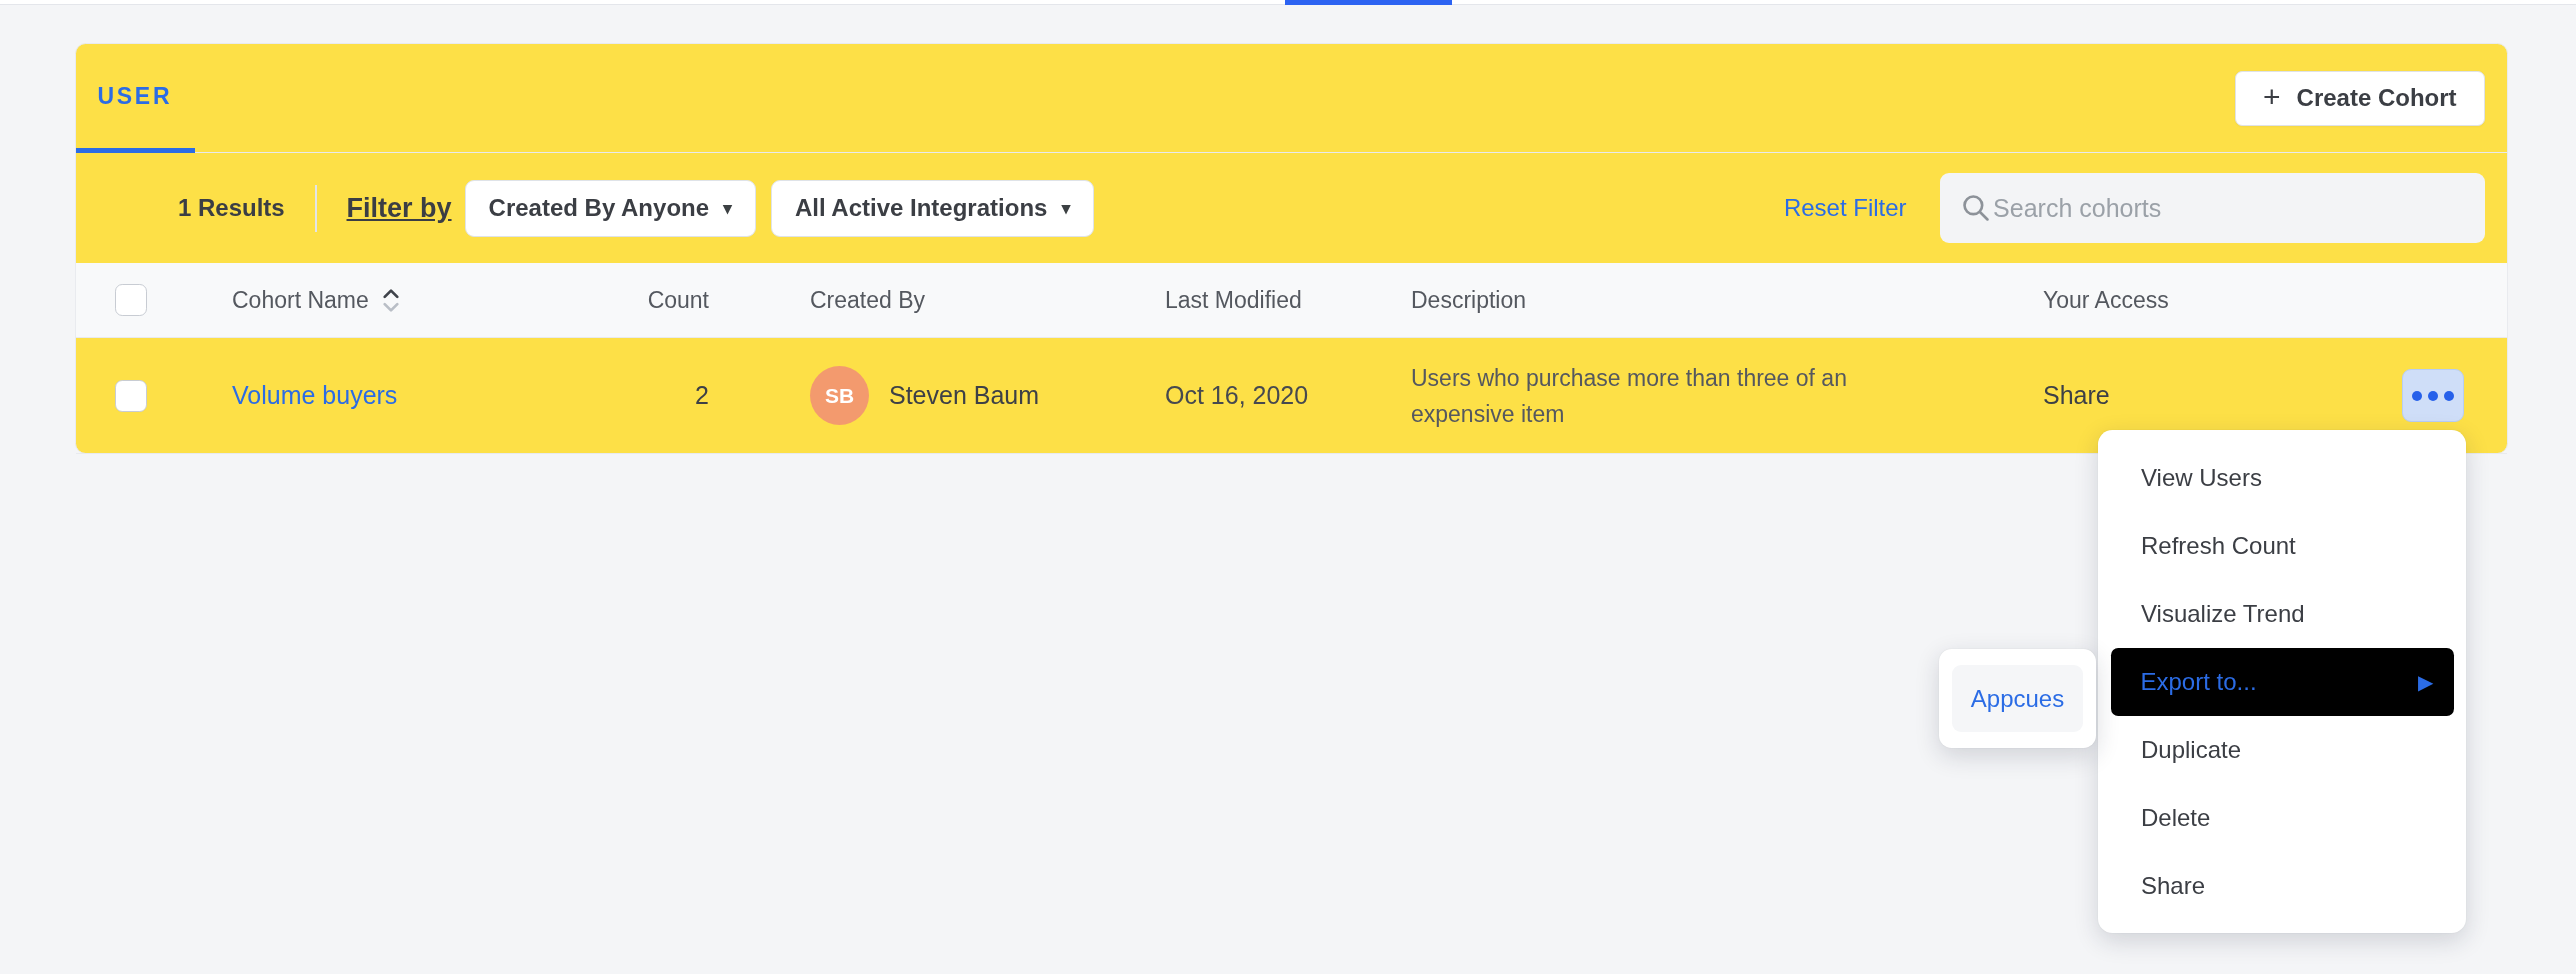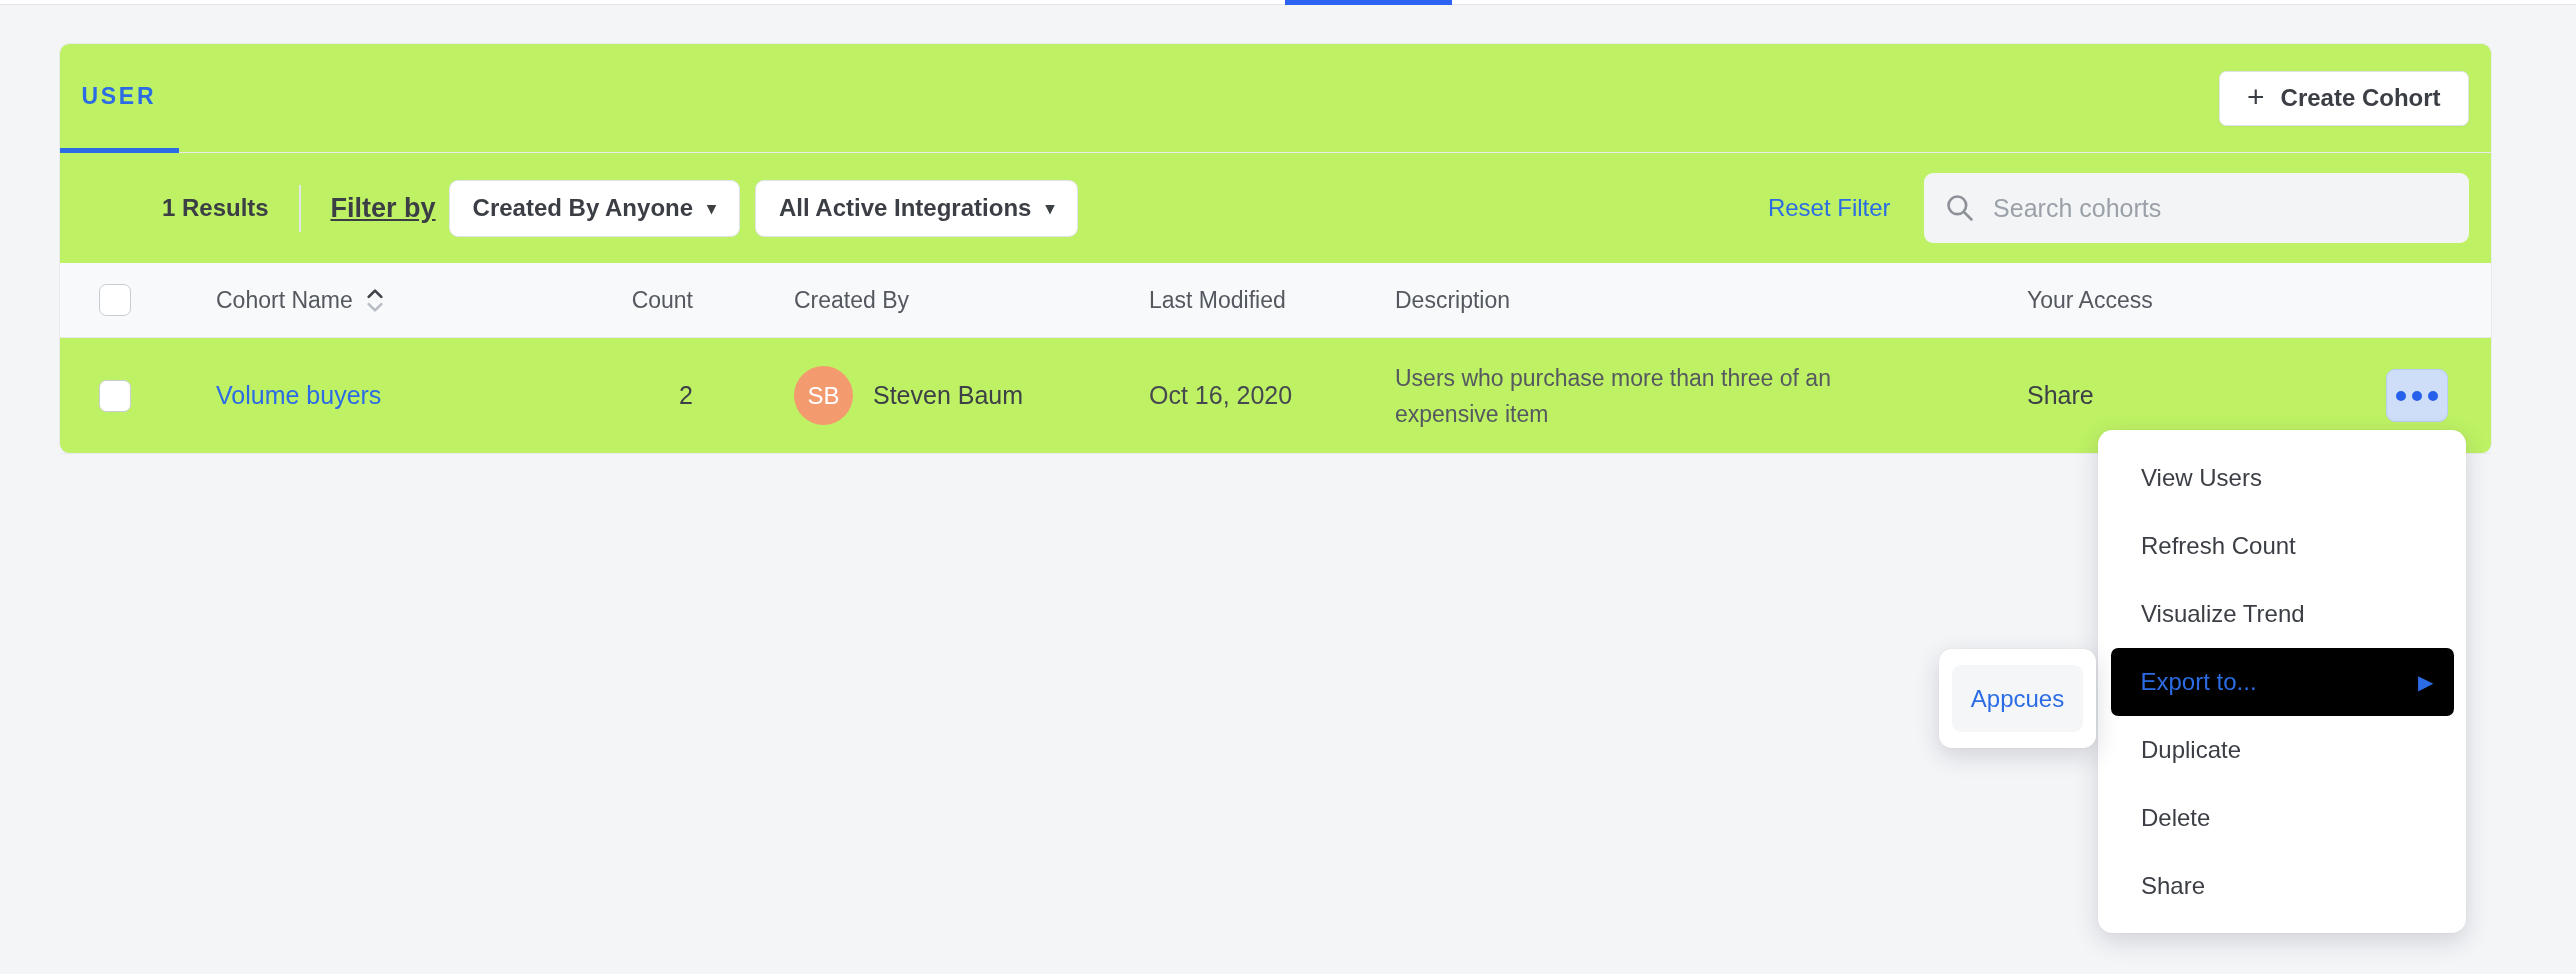--- a/index.html
+++ b/index.html
@@ -16,22 +16,22 @@
   .topstrip {
     position:absolute; left:0; top:0; width:2576px; height:5.4px;
     background:#ffffff; border-bottom:1.8px solid #e4e6eb;
   }
   .top-indicator {
     position:absolute; left:1285px; top:0; width:167px; height:5.4px;
     background:#2c63f2;
   }
   
   .card {
-    position:absolute; left:59px; top:43px; width:2433px; height:411px;
-    background:#bef264; border:0.9px solid #e9ebef; border-radius:10.7px;
+    position:absolute; left:75px; top:43px; width:2433px; height:411px;
+    background:#fde047; border:0.9px solid #e9ebef; border-radius:10.7px;
   }
   
   .tabrow {
     height:109px; display:flex; align-items:center;
     border-bottom:1.8px solid #e8eaee; position:relative;
     padding-right:22.4px;
   }
   .tab {
     height:100%; display:flex; align-items:center; padding:0 22.4px 0 21.5px;
     border-bottom:5.4px solid #2b6ce5; margin-bottom:-1.8px; cursor:pointer;
@@ -57,21 +57,21 @@
     height:57px; display:flex; align-items:center; gap:14.3px;
     background:#ffffff; border:1.8px solid #dfe3e8; border-radius:9px;
     padding:0 23px; font-family:inherit; font-size:24px; font-weight:700;
     color:#3b3e44; cursor:pointer;
   }
   .dropdown + .dropdown { margin-left:15px;align-items:center; }
   .caret { font-size:17px; color:#3c4043; line-height:1; }
   .reset-link { margin-left:auto; font-size:24px; color:#2b6ce5; cursor:pointer; white-space:nowrap; }
   .searchbox {
     margin-left:33px; width:545px; height:70px; background:#f3f4f6;
-    border-radius:9px; display:flex; align-items:center; padding:0 21.5px; gap:16px;justify-content:flex-end;
+    border-radius:9px; display:flex; align-items:center; padding:0 21.5px; justify-content:flex-end;
   }
   .searchbox svg { flex:0 0 auto; }
   .searchbox input {
     border:none; background:transparent; outline:none; width:100%;
     font-family:inherit; font-size:25px; color:#3d4046;
   }
   .searchbox input::placeholder { color:#9ba1a8; opacity:1; }
   
   .thead, .trow { display:flex; align-items:center; padding-left:39px; }
   .thead {
@@ -88,21 +88,21 @@
   .col-count { width:249px; text-align:right; }
   .col-creator { width:355px; margin-left:101px; display:flex; align-items:center; gap:20px; }
   .col-modified { width:246px; }
   .col-desc { width:632px; }
   .col-access { width:260px; }
   .col-actions { margin-left:auto; padding-right:43px; }
   .sort-icon { display:inline-flex; flex-direction:column; line-height:0; margin-left:3.6px; }
   .name-link { color:#2b6ce5; cursor:pointer; }
   .avatar {
     width:59px; height:59px; border-radius:50%; background:#f39a6e;
-    color:#ffffff; font-size:24px; font-weight:400;
+    color:#ffffff; font-size:21px; font-weight:700;
     display:flex; align-items:center; justify-content:center; flex:0 0 auto;
   }
   .creator-name { color:#3d4046; }
   .modified-text { color:#46494f; }
   .desc-text { color:#55585f; font-size:23px; line-height:36px; width:502px; }
   .access-text { color:#3d4046; }
   .actions-btn {
     width:62px; height:53px; background:#cfdef8; border:1.8px solid #b7cdf4;
     border-radius:9px; display:flex; align-items:center; justify-content:center;
     gap:6.3px; cursor:pointer;

